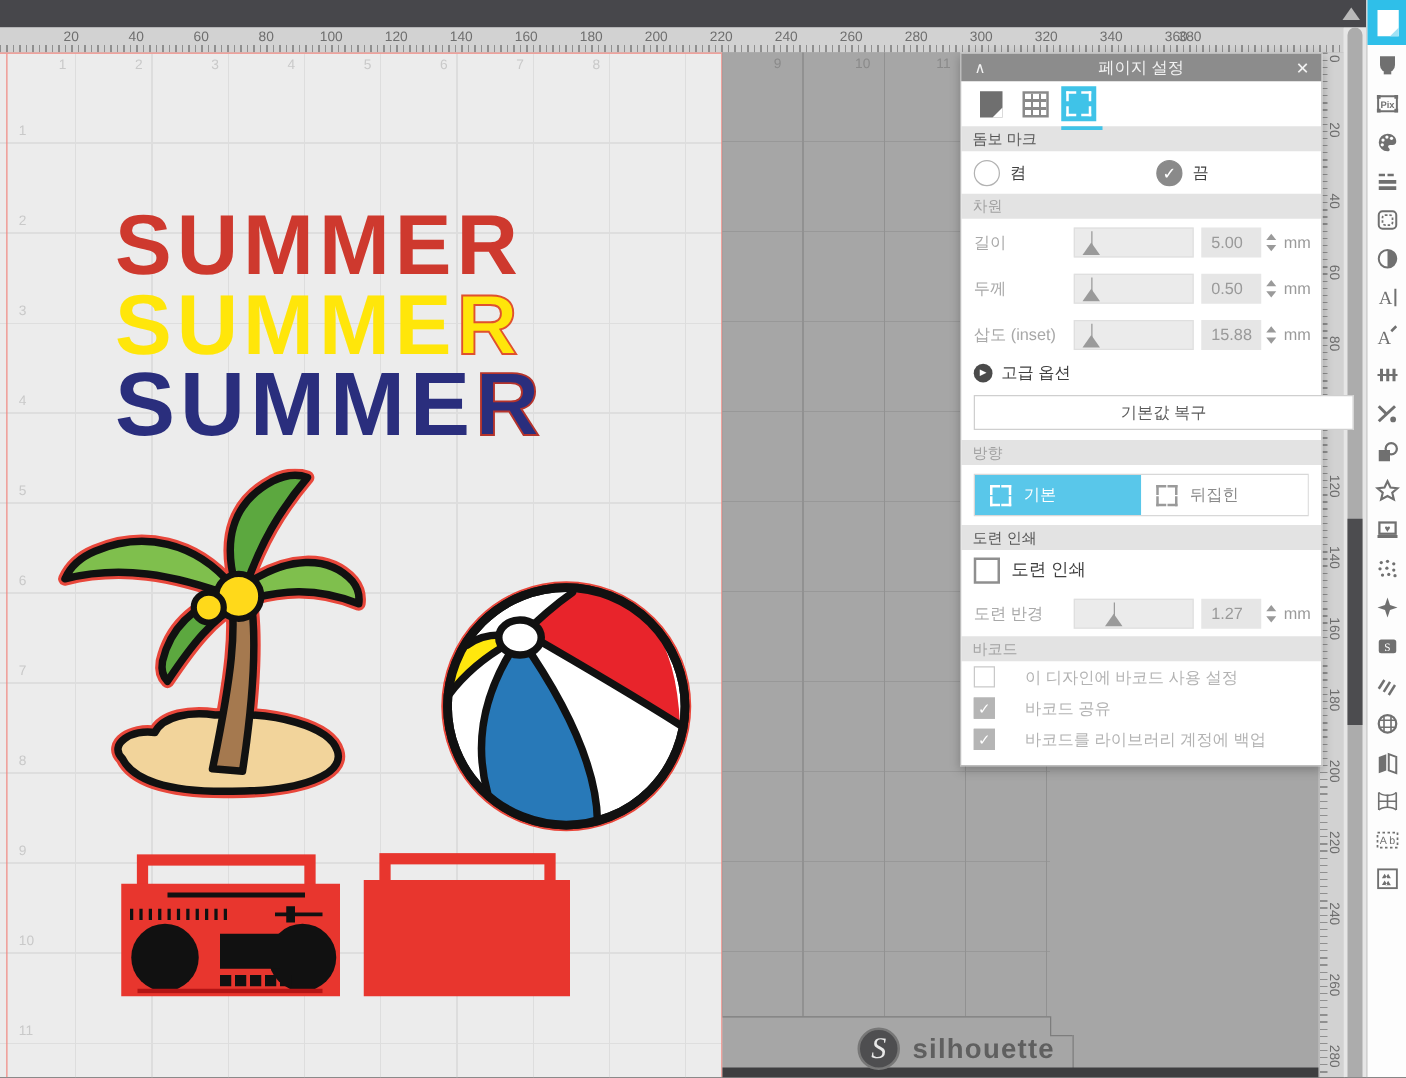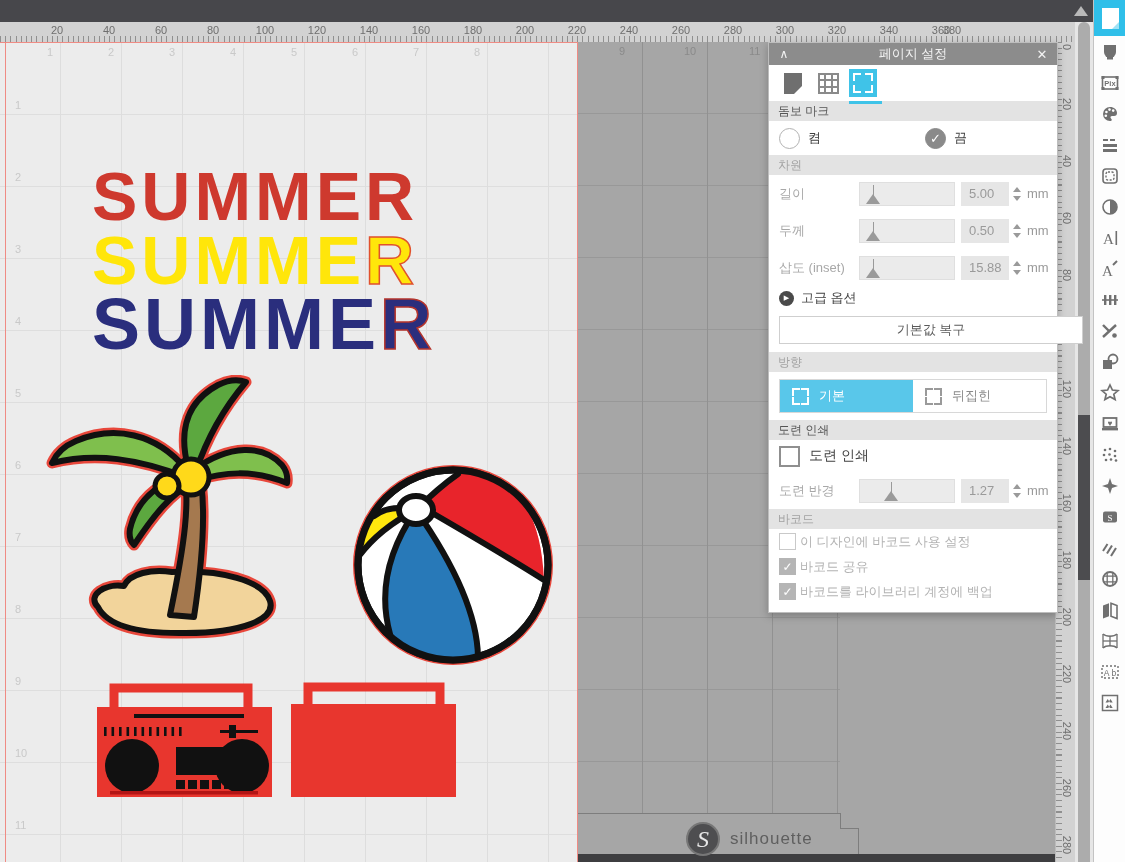--- a/index.html
+++ b/index.html
@@ -30,21 +30,21 @@
   .mat{position:absolute;left:578px;top:0;width:477px;height:820px;background:#a6a6a6;}
   .mat-grid{position:absolute;left:0;top:0;width:262px;height:771px;
     background-image:repeating-linear-gradient(to right,transparent 0 64px,#919191 64px 65px),repeating-linear-gradient(to bottom,transparent 0 71px,#989898 71px 72px);}
   .mat-edge-h{position:absolute;left:0;top:771px;width:262px;height:1px;background:#7d7d7d;}
   .mat-edge-v{position:absolute;left:262px;top:771px;width:1px;height:15px;background:#7d7d7d;}
   .mat-step-h{position:absolute;left:262px;top:786px;width:18px;height:1px;background:#7d7d7d;}
   .mat-step-v{position:absolute;left:280px;top:786px;width:1px;height:34px;background:#7d7d7d;}
   .mat-dark{position:absolute;left:0;top:812px;width:477px;height:8px;background:#3e3e40;}
   .logo{position:absolute;left:108px;top:780px;display:flex;align-items:center;gap:10px;}
   .logo .s-circle{width:30px;height:30px;border-radius:50%;background:#4e4e50;border:2px solid #777;color:#e8e8e8;font-family:"Liberation Serif",serif;font-style:italic;font-size:24px;display:flex;align-items:center;justify-content:center;}
-  .logo .s-text{font-size:17px;color:#5f5f5f;letter-spacing:1px;font-weight:400;}
+  .logo .s-text{font-size:22px;color:#5f5f5f;letter-spacing:1px;font-weight:700;}
   
   .summer{position:absolute;left:92px;top:122px;}
   .summer-line{font-weight:bold;letter-spacing:4px;line-height:64px;font-size:68px;white-space:nowrap;font-family:"Liberation Sans",sans-serif;}
   .summer-line.l3{font-size:72px;}
   .palm-art{position:absolute;left:36px;top:333px;}
   .ball-art{position:absolute;left:350px;top:420px;}
   .bb1-art{position:absolute;left:92px;top:638px;}
   .bb2-art{position:absolute;left:288px;top:638px;}
   
   .sidebar{position:absolute;left:1093px;top:0;width:32px;height:862px;background:#fdfdfd;border-left:1px solid #c3c3c3;box-sizing:border-box;}
@@ -100,21 +100,21 @@
   .adv .play{width:15px;height:15px;border-radius:50%;background:#4a4a4a;color:#fff;font-size:7px;display:flex;align-items:center;justify-content:center;}
   .adv .adv-label{font-size:13px;color:#3f3f3f;}
   .restore{display:block;margin:6px 10px 8px 10px;width:304px;height:28px;background:#fff;border:1px solid #cfcfcf;color:#5a5a5a;font-size:13px;font-family:inherit;cursor:pointer;}
   .toggles{display:flex;margin:7px 10px;height:32px;border:1px solid #d8d8d8;}
   .tgl{flex:1;display:flex;align-items:center;justify-content:flex-start;gap:10px;padding-left:12px;font-size:13px;cursor:pointer;background:#fff;color:#8a8a8a;}
   .tgl .corners{width:17px;height:17px;}
   .tgl.on{background:#59c7ea;color:#fff;}
   .chk-main{height:32px;gap:9px;}
   .cb{width:21px;height:21px;border:2px solid #8f8f8f;background:#fff;box-sizing:border-box;cursor:pointer;}
   .chk-main .cb-label{font-size:14px;color:#3f3f3f;}
-  .chk-sub{height:25px;gap:4px;}
+  .chk-sub{height:25px;gap:24px;}
   .cb-s{width:17px;height:17px;border:1px solid #c9c9c9;background:#fff;box-sizing:border-box;cursor:pointer;}
   .cb-s.checked{background:#b5b5b5;border-color:#b5b5b5;color:#fff;font-size:12px;display:flex;align-items:center;justify-content:center;}
   .chk-sub .cb-label{font-size:13px;color:#b3b3b3;}
   .pad-btm{height:8px;}
 </style>
 </head>
 <body>
 
 <div class="app">
 

